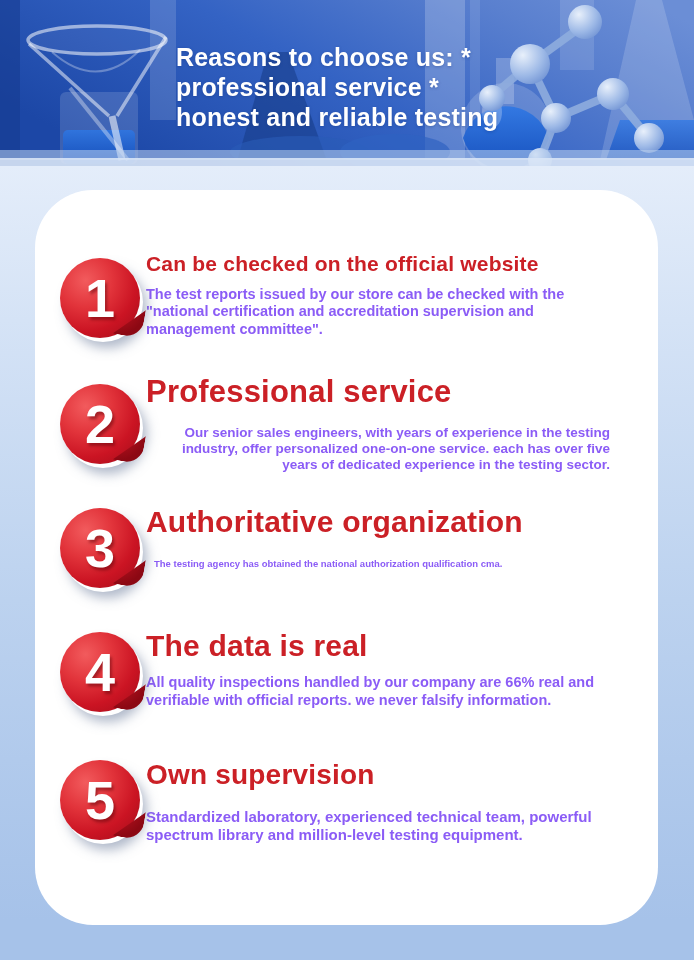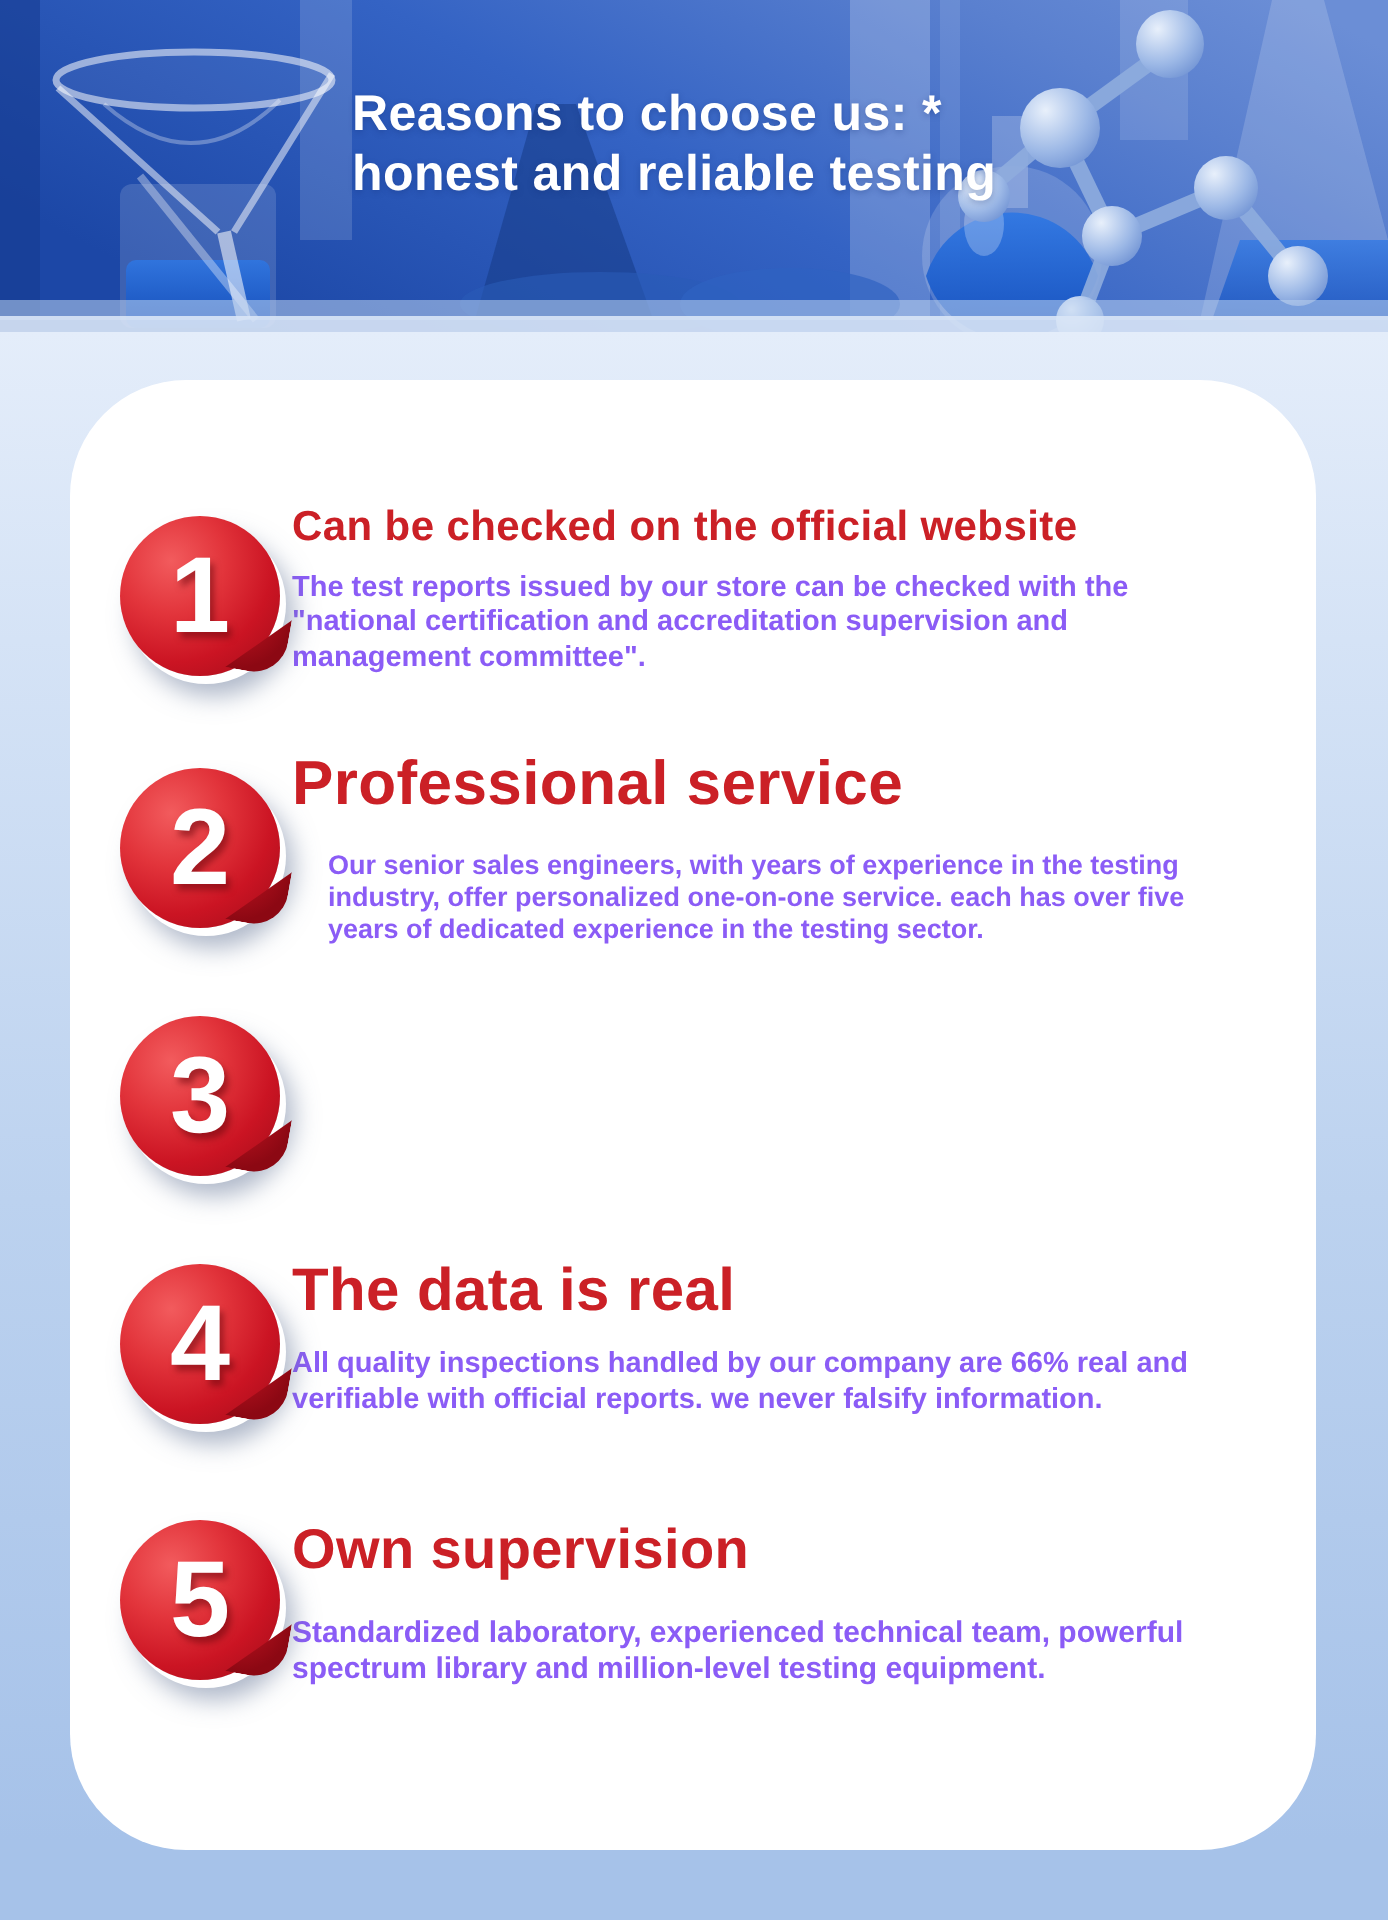--- a/index.html
+++ b/index.html
@@ -77,21 +77,21 @@
   }
   .r1 .reason-title{font-size:21px;}
   .r2 .reason-title{font-size:31px;}
   .r3 .reason-title{font-size:30px;}
   .r4 .reason-title{font-size:30px;}
   .r5 .reason-title{font-size:28px;}
   .reason-body{
     margin:0;color:#8b5cf6;font-weight:700;line-height:1.2;
   }
   .r1 .reason-body{margin-top:9px;font-size:14.5px;max-width:470px;}
-  .r2 .reason-body{margin-top:14px;font-size:13.5px;max-width:462px;margin-left:18px;}
+  .r2 .reason-body{margin-top:14px;font-size:13.5px;max-width:462px;margin-left:2px;text-align:right;}
   .r3 .reason-body{margin-top:19px;font-size:9.5px;margin-left:8px;}
   .r4 .reason-body{margin-top:11px;font-size:14.5px;max-width:464px;}
   .r5 .reason-body{margin-top:17px;font-size:15px;max-width:516px;}
 </style>
 </head>
 <body>
 
 <div class="page">
 
   <header class="hero">
@@ -170,20 +170,21 @@
         <circle cx="649" cy="138" r="15" fill="url(#sphere)"></circle>
         <circle cx="540" cy="160" r="12" fill="url(#sphere)"></circle>
       </g>
 
       <rect x="0" y="150" width="694" height="10" fill="#bcd2ee" opacity="0.55"></rect>
       <rect x="0" y="158" width="694" height="8" fill="#d9e5f6" opacity="0.9"></rect>
     </svg>
 
     <div class="hero-text">
       <div>Reasons to choose us: *</div>
+      <div>professional service *</div>
       <div>honest and reliable testing</div>
     </div>
   </header>
 
   <section class="card">
 
     <div class="reason r1">
       <div class="badge b1">
         <span class="badge-num">1</span>
       </div>
@@ -200,20 +201,24 @@
       <div class="content">
         <h2 class="reason-title">Professional service</h2>
         <p class="reason-body">Our senior sales engineers, with years of experience in the testing industry, offer personalized one-on-one service. each has over five years of dedicated experience in the testing sector.</p>
       </div>
     </div>
 
     <div class="reason r3">
       <div class="badge b3">
         <span class="badge-num">3</span>
       </div>
+      <div class="content">
+        <h2 class="reason-title">Authoritative organization</h2>
+        <p class="reason-body">The testing agency has obtained the national authorization qualification cma.</p>
+      </div>
     </div>
 
     <div class="reason r4">
       <div class="badge b4">
         <span class="badge-num">4</span>
       </div>
       <div class="content">
         <h2 class="reason-title">The data is real</h2>
         <p class="reason-body">All quality inspections handled by our company are 66% real and verifiable with official reports. we never falsify information.</p>
       </div>

